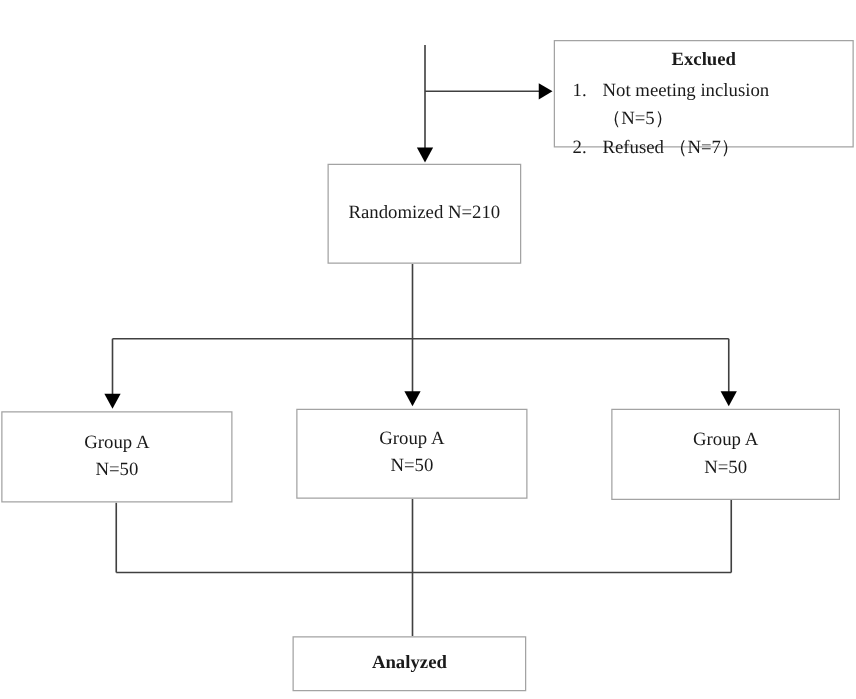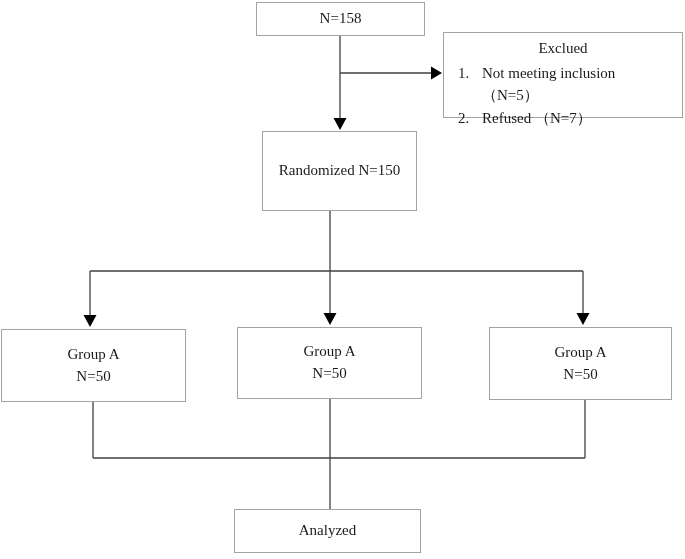--- a/index.html
+++ b/index.html
@@ -35,26 +35,27 @@
     line-height: 1.45;
     text-align: center;
   }
   .box-top        { left: 256px; top: 2px;   width: 169px; height: 34px; }
   .box-excluded   { left: 443px; top: 32px;  width: 240px; height: 86px;
                     justify-content: flex-start; padding: 5px 8px 4px 8px; }
   .box-randomized { left: 262px; top: 131px; width: 155px; height: 80px; }
   .box-group-a    { left: 1px;   top: 329px; width: 185px; height: 73px; }
   .box-group-b    { left: 237px; top: 327px; width: 185px; height: 72px; }
   .box-group-c    { left: 489px; top: 327px; width: 183px; height: 73px; }
-  .box-analyzed   { left: 234px; top: 509px; width: 187px; height: 44px; }
+  .box-analyzed   { left: 234px; top: 509px; width: 187px; height: 44px; font-weight: bold; }
 
   .excluded-title {
     width: 100%;
     text-align: center;
     margin-bottom: 2px;
+    font-weight: bold;
   }
   .excluded-item {
     width: 100%;
     display: flex;
     text-align: left;
     line-height: 1.5;
   }
   .excluded-num {
     flex: 0 0 30px;
     padding-left: 6px;
@@ -85,38 +86,35 @@
     <polygon points="323.5,313 336.5,313 330,325" fill="#000000"></polygon>
     <line x1="583" y1="271" x2="583" y2="315" stroke="#404040" stroke-width="1.3"></line>
     <polygon points="576.5,313 589.5,313 583,325" fill="#000000"></polygon>
 
     <line x1="93" y1="402" x2="93" y2="458" stroke="#404040" stroke-width="1.3"></line>
     <line x1="585" y1="400" x2="585" y2="458" stroke="#404040" stroke-width="1.3"></line>
     <line x1="93" y1="458" x2="585" y2="458" stroke="#404040" stroke-width="1.3"></line>
     <line x1="330" y1="399" x2="330" y2="509" stroke="#404040" stroke-width="1.3"></line>
   </svg>
 
-  <div class="box box-top">
-    <span>N=158</span>
-  </div>
 
   <div class="box box-excluded">
     <div class="excluded-title">Exclued</div>
     <div class="excluded-item">
       <span class="excluded-num">1.</span>
       <span class="excluded-text">Not meeting inclusion （N=5）</span>
     </div>
     <div class="excluded-item">
       <span class="excluded-num">2.</span>
       <span class="excluded-text">Refused （N=7）</span>
     </div>
   </div>
 
   <div class="box box-randomized">
-    <span>Randomized N=150</span>
+    <span>Randomized N=210</span>
   </div>
 
   <div class="box box-group-a">
     <span class="group-line">Group A</span>
     <span class="group-line">N=50</span>
   </div>
 
   <div class="box box-group-b">
     <span class="group-line">Group A</span>
     <span class="group-line">N=50</span>

